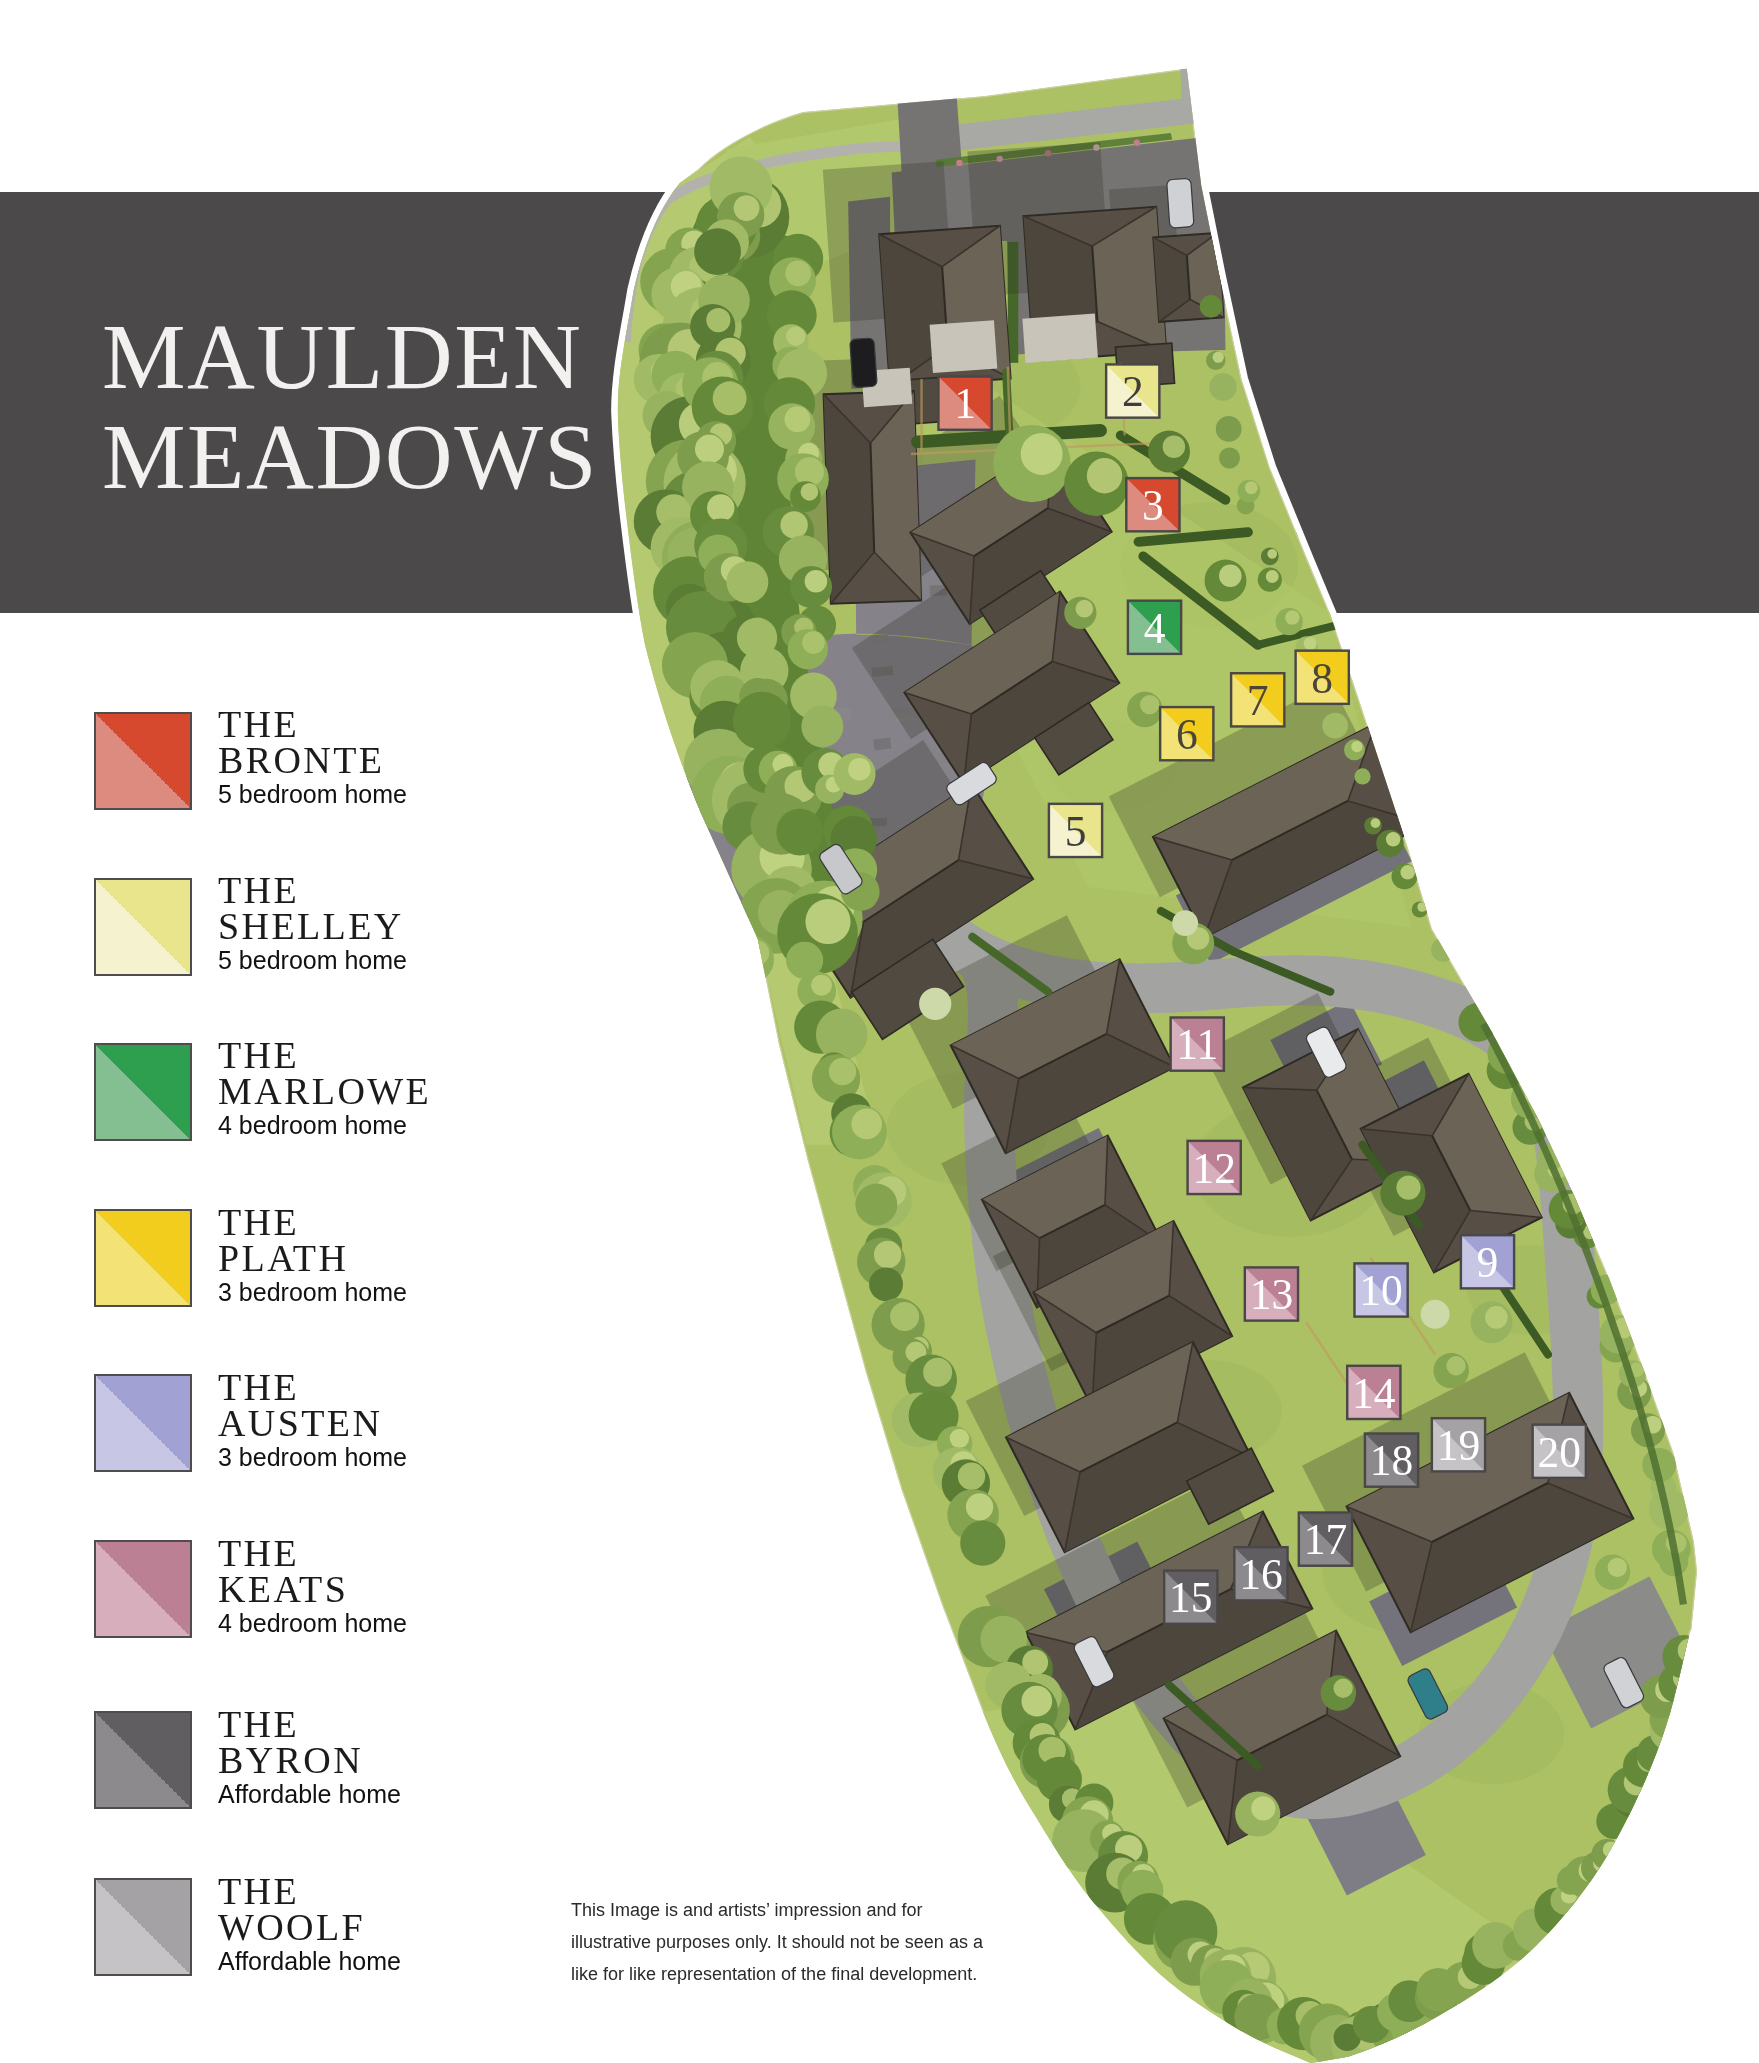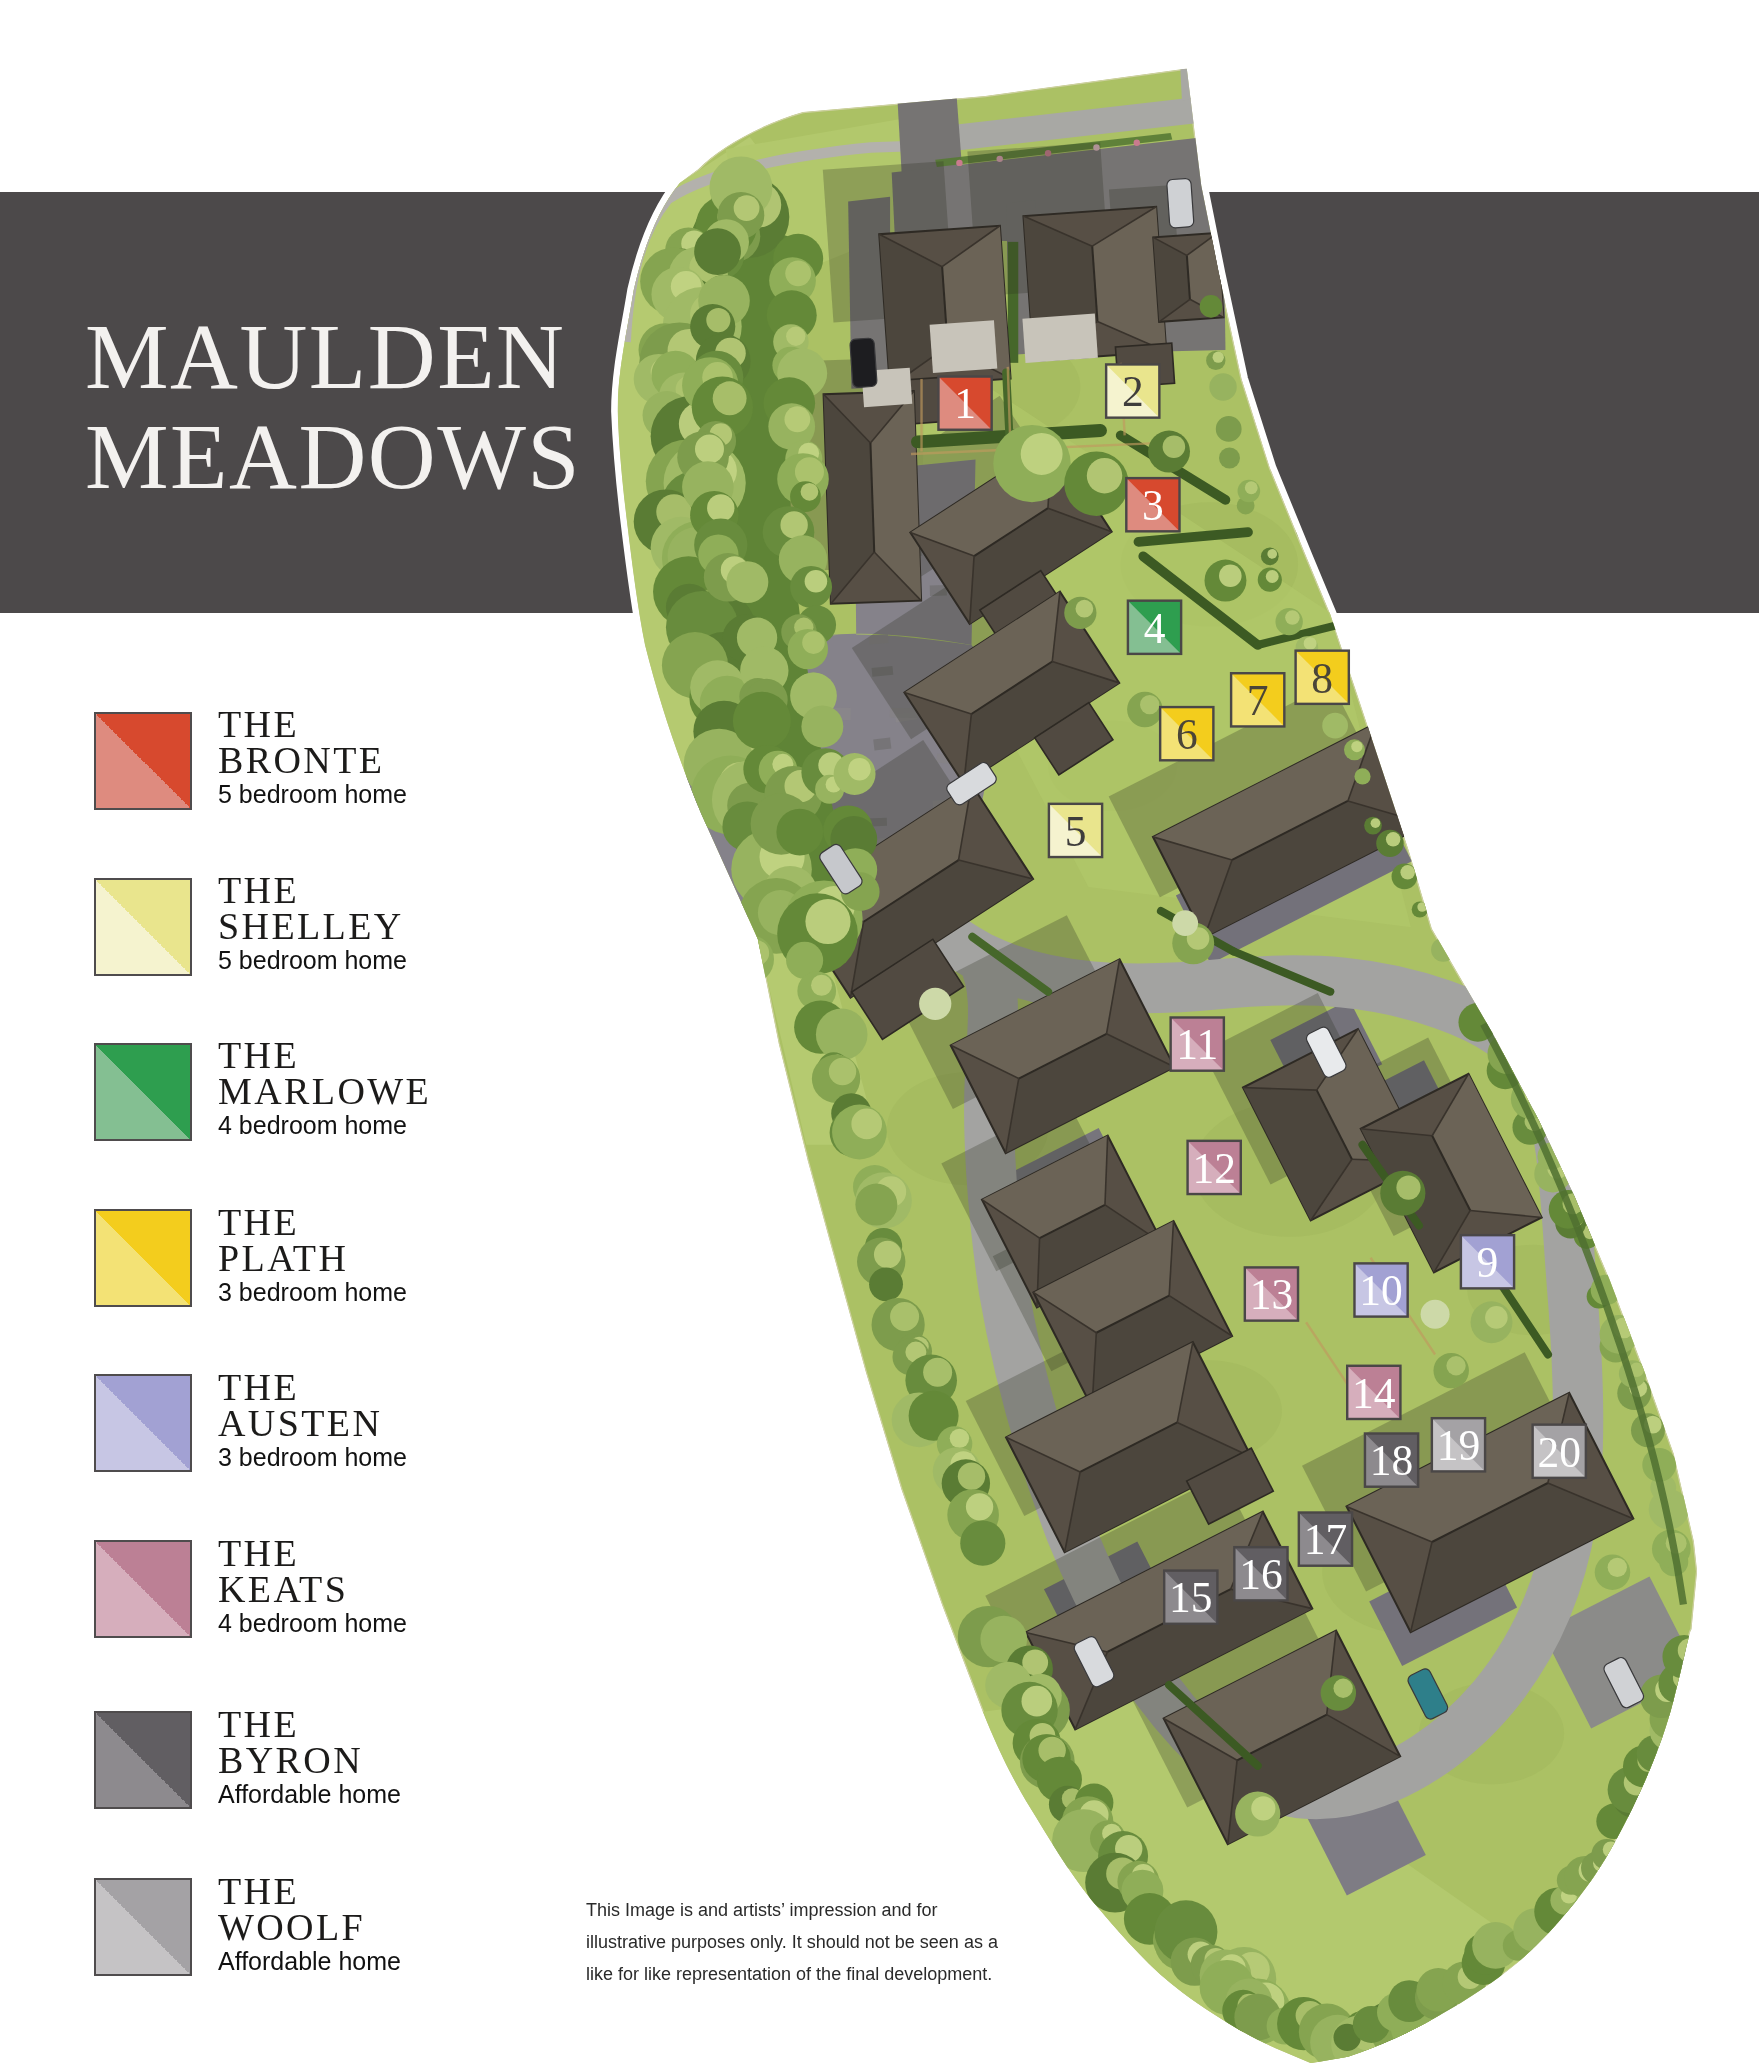--- a/index.html
+++ b/index.html
@@ -1076,21 +1076,21 @@
       </g>
 
 <g transform="translate(1934,1800)">
         <rect x="-33.0" y="-33.0" width="66" height="66" fill="#c5c3c5"></rect>
         <polygon points="-33.0,-33.0 33.0,-33.0 33.0,33.0" fill="#a4a2a5"></polygon>
         <rect x="-33.0" y="-33.0" width="66" height="66" fill="none" stroke="#4a4747" stroke-width="3"></rect>
         <text x="0" y="19" font-family="Liberation Serif, serif" font-size="54" fill="#ffffff" text-anchor="middle">20</text>
       </g>
 </svg>
 
-<div style="position:absolute;left:85px;top:306px;font-family:'Liberation Serif',serif;font-size:94px;line-height:100px;letter-spacing:1.5px;color:#f3f1ef">MAULDEN<br>MEADOWS</div>
+<div style="position:absolute;left:102px;top:306px;font-family:'Liberation Serif',serif;font-size:94px;line-height:100px;letter-spacing:1.5px;color:#f3f1ef">MAULDEN<br>MEADOWS</div>
 
 <div style="position:absolute;left:94px;top:712px;width:98px;height:98px;border:2.4px solid #4f4c4d;box-sizing:border-box;background:linear-gradient(to bottom left,#d7492e 50%,#de8b7f 50%)"></div>
 
 <div style="position:absolute;left:218px;top:706px;color:#1c1b1a">
 <div style="font-family:'Liberation Serif',serif;font-size:38px;line-height:36px;letter-spacing:2.4px">THE<br>BRONTE</div>
 <div style="font-family:'Liberation Sans',sans-serif;font-size:25px;line-height:32px;color:#111">5 bedroom home</div>
 </div>
 
 <div style="position:absolute;left:94px;top:878px;width:98px;height:98px;border:2.4px solid #4f4c4d;box-sizing:border-box;background:linear-gradient(to bottom left,#e9e58d 50%,#f5f3cf 50%)"></div>
 
@@ -1134,15 +1134,15 @@
 <div style="font-family:'Liberation Sans',sans-serif;font-size:25px;line-height:32px;color:#111">Affordable home</div>
 </div>
 
 <div style="position:absolute;left:94px;top:1878px;width:98px;height:98px;border:2.4px solid #4f4c4d;box-sizing:border-box;background:linear-gradient(to bottom left,#a4a2a5 50%,#c5c3c5 50%)"></div>
 
 <div style="position:absolute;left:218px;top:1873px;color:#1c1b1a">
 <div style="font-family:'Liberation Serif',serif;font-size:38px;line-height:36px;letter-spacing:2.4px">THE<br>WOOLF</div>
 <div style="font-family:'Liberation Sans',sans-serif;font-size:25px;line-height:32px;color:#111">Affordable home</div>
 </div>
 
-<div style="position:absolute;left:586px;top:1894px;width:451px;font-family:'Liberation Sans',sans-serif;font-size:18px;line-height:32px;color:#2a2a2a;white-space:nowrap">This Image is and artists’ impression and for<br>illustrative purposes only. It should not be seen as a<br>like for like representation of the final development.</div>
+<div style="position:absolute;left:571px;top:1894px;width:451px;font-family:'Liberation Sans',sans-serif;font-size:18px;line-height:32px;color:#2a2a2a;white-space:nowrap">This Image is and artists’ impression and for<br>illustrative purposes only. It should not be seen as a<br>like for like representation of the final development.</div>
 </div>
 
 
 </body></html>

